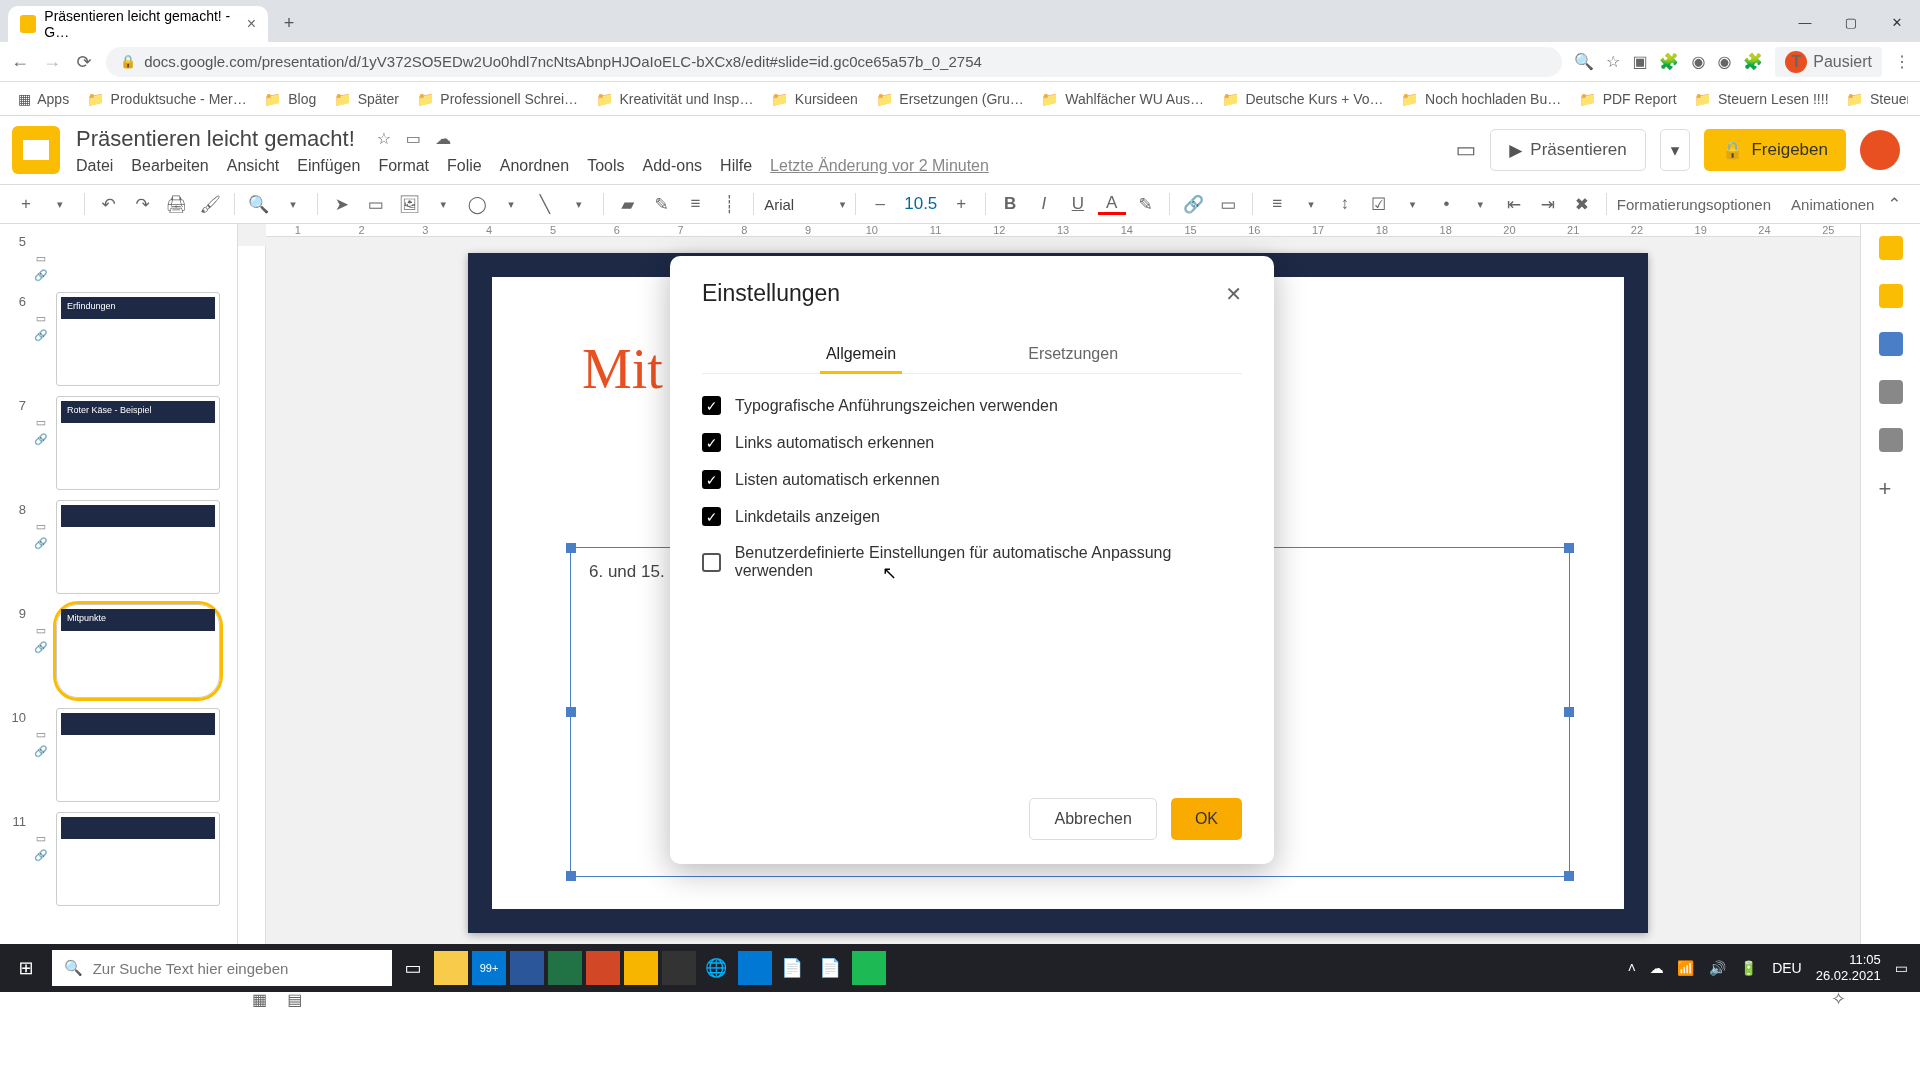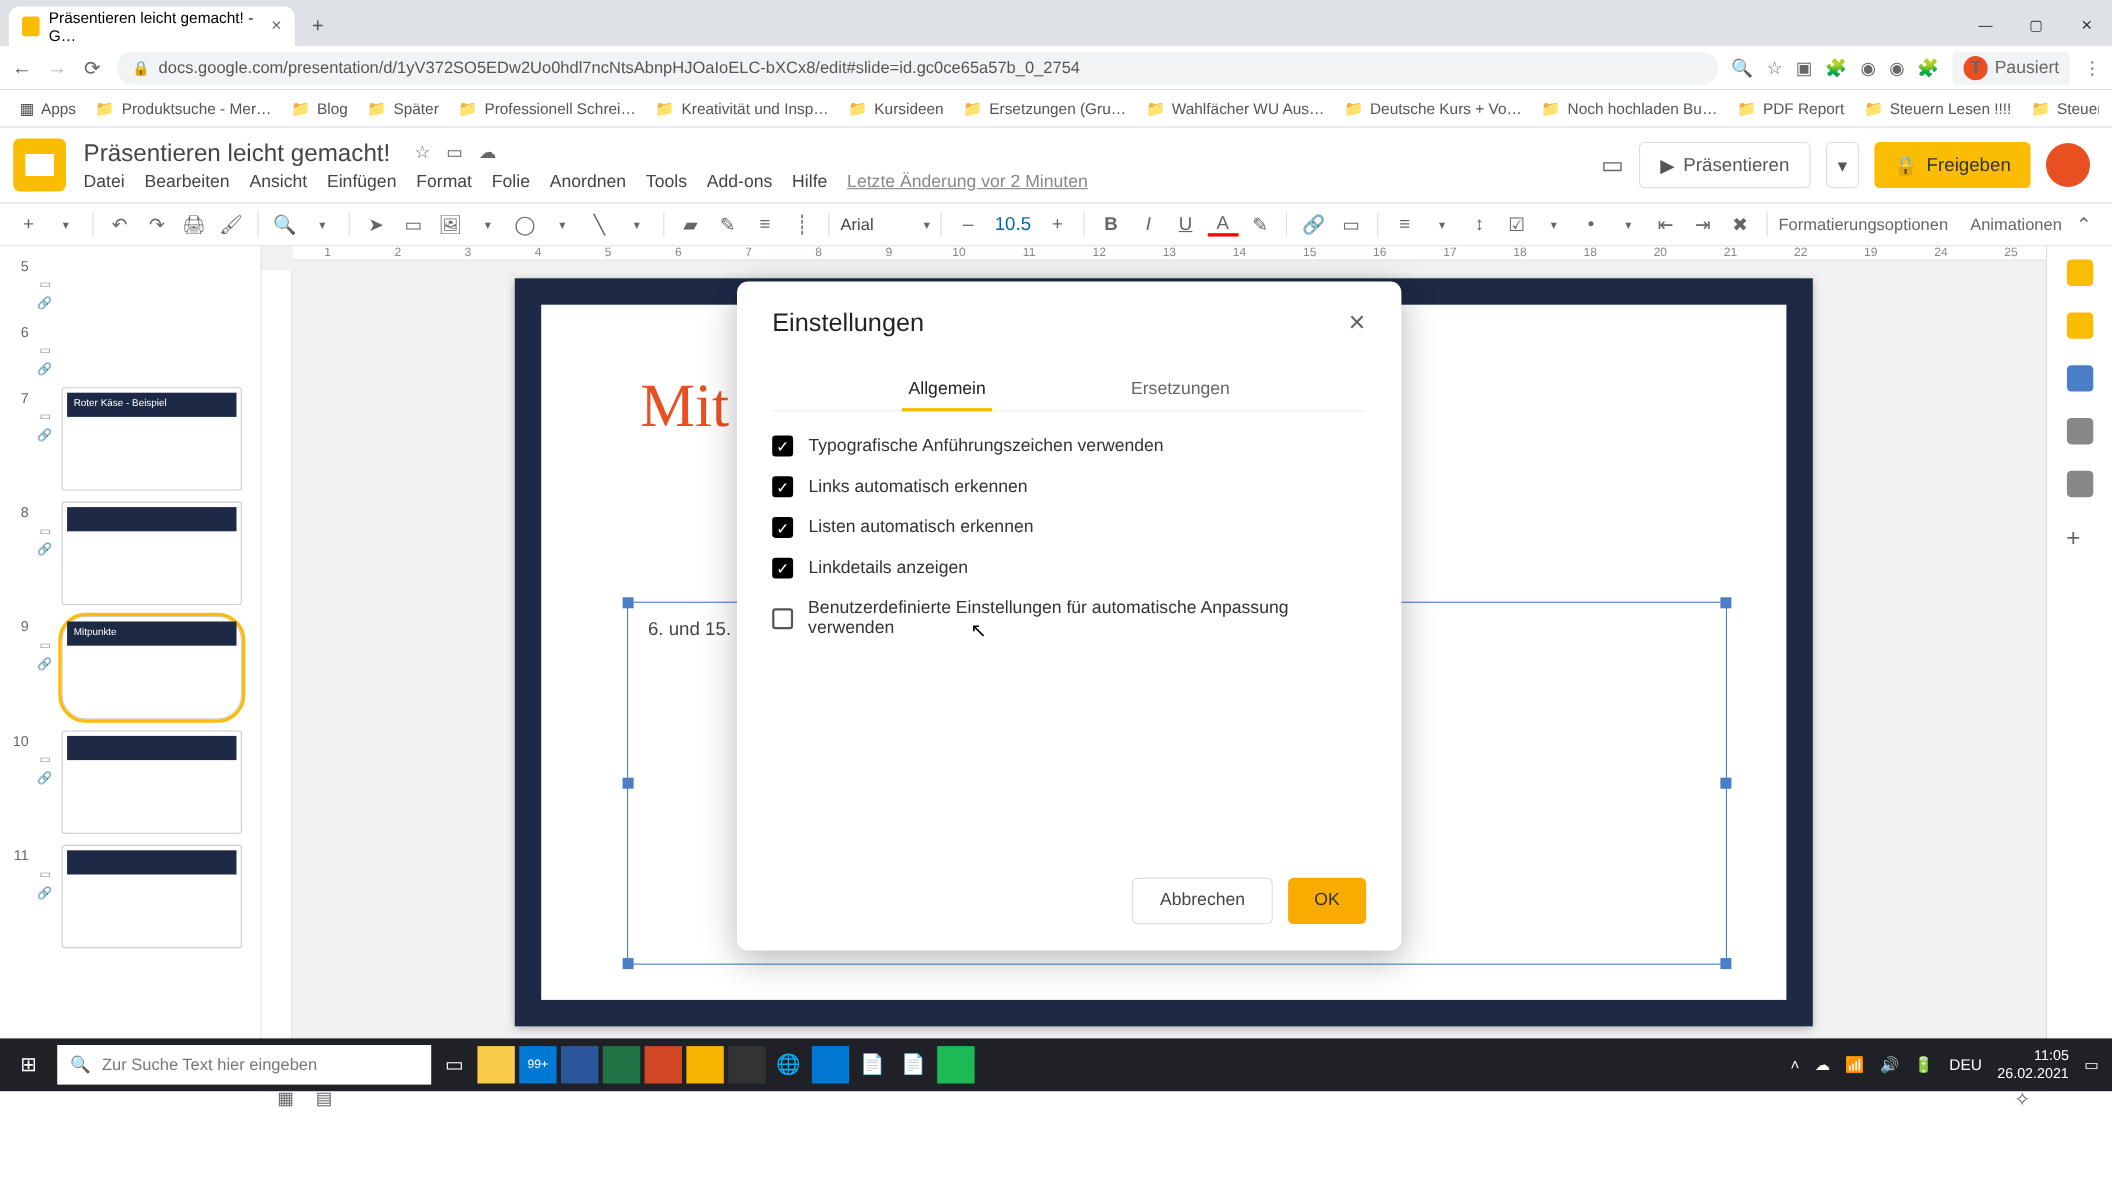--- a/index.html
+++ b/index.html
@@ -315,20 +315,24 @@
           <div class="fs-icons">
             <span>▭</span>
             <span>🔗</span>
           </div>
         </div>
         <div class="fs-item">
           <div class="fs-num">6</div>
           <div class="fs-icons">
             <span>▭</span>
             <span>🔗</span>
+          </div>
+          <div class="thumb">
+            <div class="tdark"></div>
+            <span class="thumb-txt">Erfindungen</span>
           </div>
         </div>
         <div class="fs-item">
           <div class="fs-num">7</div>
           <div class="fs-icons">
             <span>▭</span>
             <span>🔗</span>
           </div>
           <div class="thumb">
             <div class="tdark"></div>

